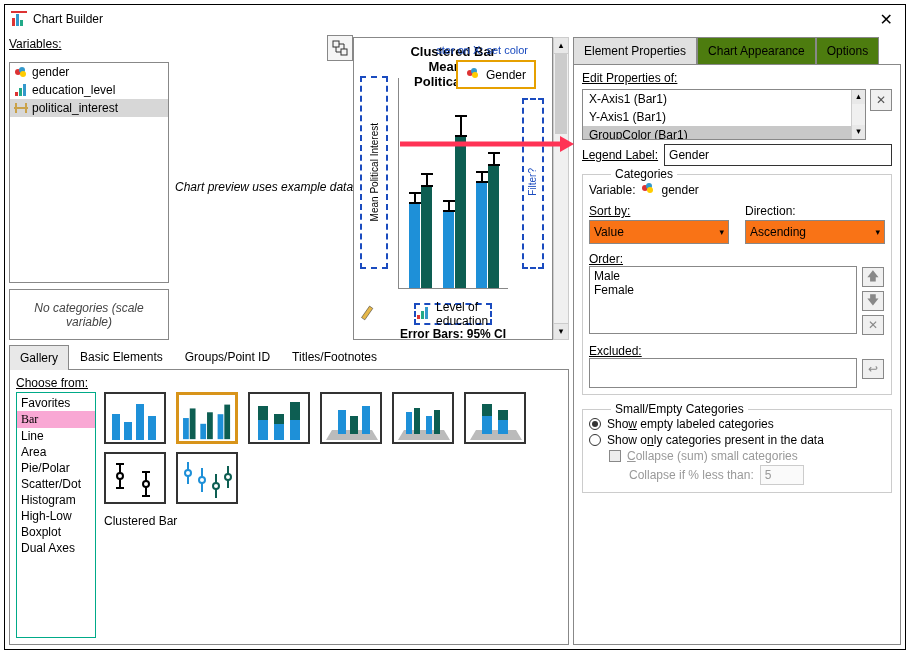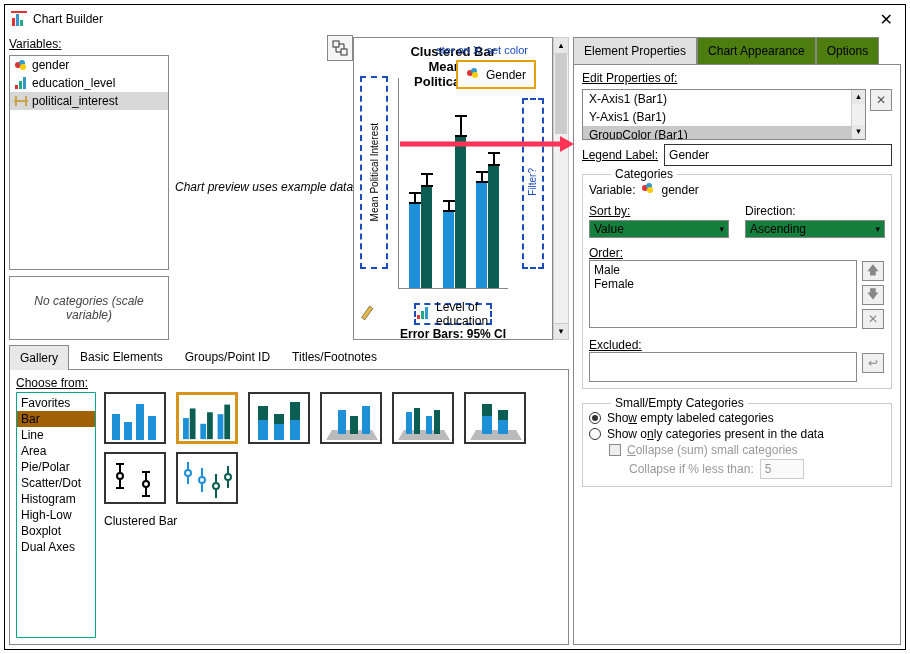--- a/index.html
+++ b/index.html
@@ -6,26 +6,26 @@
   body { margin: 0; padding: 4px; background: #fff; }
   .window { border: 1px solid #000; width: 902px; height: 646px; display: flex; flex-direction: column; background: #fff; }
   .titlebar { height: 28px; display: flex; align-items: center; padding: 0 6px; }
   .titlebar .appicon { width: 16px; height: 16px; margin-right: 6px; }
   .titlebar .title { flex: 1; }
   .titlebar .close { font-size: 16px; cursor: default; padding: 0 6px; }
   .body { flex: 1; display: flex; padding: 4px; gap: 4px; min-height: 0; }
   .leftcol { width: 560px; display: flex; flex-direction: column; gap: 4px; min-height: 0; }
   .toprow { display: flex; gap: 6px; height: 303px; }
   .varpanel { width: 160px; display: flex; flex-direction: column; }
-  .varlabel { margin-bottom: 4px; text-decoration: underline; }
+  .varlabel { margin-bottom: 11px; text-decoration: underline; }
   .varlist { border: 1px solid #888; flex: 1; background: #fff; overflow: hidden; }
   .varitem { padding: 2px 4px; display: flex; align-items: center; gap: 4px; }
   .varitem.sel { background: #d7d7d7; }
   .varicon { width: 14px; height: 14px; display: inline-block; }
-  .nocat { border: 1px solid #888; height: 64px; margin-top: 6px; display:flex; align-items:center; justify-content:center; text-align:center; font-style: italic; color:#444; padding: 4px;}
+  .nocat { border: 1px solid #888; height: 51px; margin-top: 6px; display:flex; align-items:center; justify-content:center; text-align:center; font-style: italic; color:#444; padding: 4px;}
   .previewcol { flex:1; display:flex; flex-direction:row; position: relative;}
   .previewhdr { display:flex; align-items:center; justify-content:center; font-style: italic; margin-bottom:4px; position: relative; }
   .swapbtn { position:absolute; right:0; top:-2px; width:26px; height:26px; border:1px solid #888; background: #f5f5f5; display:flex; align-items:center; justify-content:center; cursor:default;}
   .previewbox { flex:1; border:1px solid #888; position: relative; overflow:hidden; background:#fff;}
   .charttitle { position:absolute; top:6px; left:50px; right:50px; text-align:center; font-weight:bold; font-size:13px;}
   .clusterlabel { position:absolute; top:6px; right:24px; color:#1a4bbf; font-size:11px;}
   .legendbox { position:absolute; top:22px; right:16px; border:2px solid #e6a000; background:#fff; padding:4px 8px; display:flex; align-items:center; gap:6px; font-size:11px;}
   .filterzone { position:absolute; top:60px; right:8px; bottom:70px; width:22px; border:2px dashed #1a4bbf; }
   .filterzone span { writing-mode: vertical-rl; transform: rotate(180deg); font-size:10px; color:#1a4bbf; position:absolute; top:50%; left:3px; margin-top:-16px; }
   .yzone { position:absolute; top:38px; left:6px; bottom:70px; width:28px; border:2px dashed #1a4bbf; display:flex; align-items:center; justify-content:center;}
@@ -49,21 +49,21 @@
   .sbthumb { position:absolute; left:1px; right:1px; background:#ccc;}
   .previewwrap { flex:1; display:flex; min-height:0;}
   .tabstrip { display:flex; border-bottom:1px solid #888; }
   .tab { padding:5px 10px; border:1px solid transparent; border-bottom:none; cursor:default;}
   .tab.active { background:#e8e8e8; border-color:#888; position:relative; top:1px; }
   .gallerybody { border:1px solid #888; border-top:none; padding:6px; flex:1; display:flex; flex-direction:column; min-height:0;}
   .choosefrom { text-decoration: underline; margin-bottom:2px;}
   .galleryrow { display:flex; gap:8px; flex:1; min-height:0;}
   .typelist { width:80px; border:1px solid #0a8; padding:2px 0; }
   .typeitem { padding:1px 4px; }
-  .typeitem.sel { background:#a16207; }
+  .typeitem.sel { background:#f9a8d4;font-family:Liberation Serif, serif; }
   .thumbs { flex:1; display:flex; flex-direction:column; gap:8px;}
   .thumbrow { display:flex; gap:10px;}
   .thumb { width:62px; height:52px; border:2px solid #333; background:#fff; position:relative; overflow:hidden;}
   .thumb.sel { border:3px solid #d8941a; }
   .thumblabel { margin-top:2px; font-size:12px;}
   .bottombtns { display:flex; justify-content:center; gap:6px; padding:6px;}
   .btn { min-width:58px; height:24px; border:1px solid #0074d9; background:#fff; color:#0074d9; cursor:default; display:flex; align-items:center; justify-content:center;}
   .btn.primary { background:#0074d9; color:#fff;}
   .btn .ul { text-decoration:underline;}
   .rightcol { flex:1; display:flex; flex-direction:column; min-width:0;}
@@ -78,21 +78,21 @@
   .plscroll { position:absolute; right:0; top:0; bottom:0; width:14px; background:#f0f0f0; border-left:1px solid #ccc;}
   .plscroll .up, .plscroll .dn { height:14px; text-align:center; font-size:9px; line-height:12px; background:#e8e8e8;}
   .delbtn { width:22px; height:22px; border:1px solid #888; background:#f0f0f0; display:flex; align-items:center; justify-content:center; color:#555;}
   .fieldrow { display:flex; align-items:center; gap:6px;}
   .fieldrow label { white-space:nowrap;}
   .txtinput { flex:1; border:1px solid #333; height:22px; padding:0 4px;}
   .group { border:1px solid #ccc; padding:6px; position:relative; margin-top:4px;}
   .group > .legend { position:absolute; top:-8px; left:8px; background:#fff; padding:0 4px;margin-left:20px;}
   .twocol { display:flex; gap:16px;}
   .col { flex:1; display:flex; flex-direction:column; gap:2px;}
-  .select { border:1px solid #888; height:18px; display:flex; align-items:center; padding:0 4px; justify-content:space-between; background:#15803d;}
+  .select { border:1px solid #888; height:24px; display:flex; align-items:center; padding:0 4px; justify-content:space-between; background:#f97316;}
   .select .arrow { font-size:9px;}
   .orderbox { border:1px solid #888; height:68px; padding:2px 4px; position:relative;}
   .sidebtns { position:absolute; right:-28px; top:0; display:flex; flex-direction:column; gap:4px;}
   .sidebtn { width:22px; height:20px; border:1px solid #888; background:#f0f0f0; display:flex; align-items:center; justify-content:center; color:#888;}
   .excluded { border:1px solid #888; height:30px; position:relative;}
   .radiorow { display:flex; align-items:center; gap:6px; padding:1px 0;}
   .radio { width:12px; height:12px; border:1px solid #333; border-radius:50%; display:inline-flex; align-items:center; justify-content:center;}
   .radio.checked::after { content:""; width:6px; height:6px; background:#333; border-radius:50%;}
   .chk { width:12px; height:12px; border:1px solid #888; background:#eee; display:inline-block;}
   .disabled { color:#999;}

